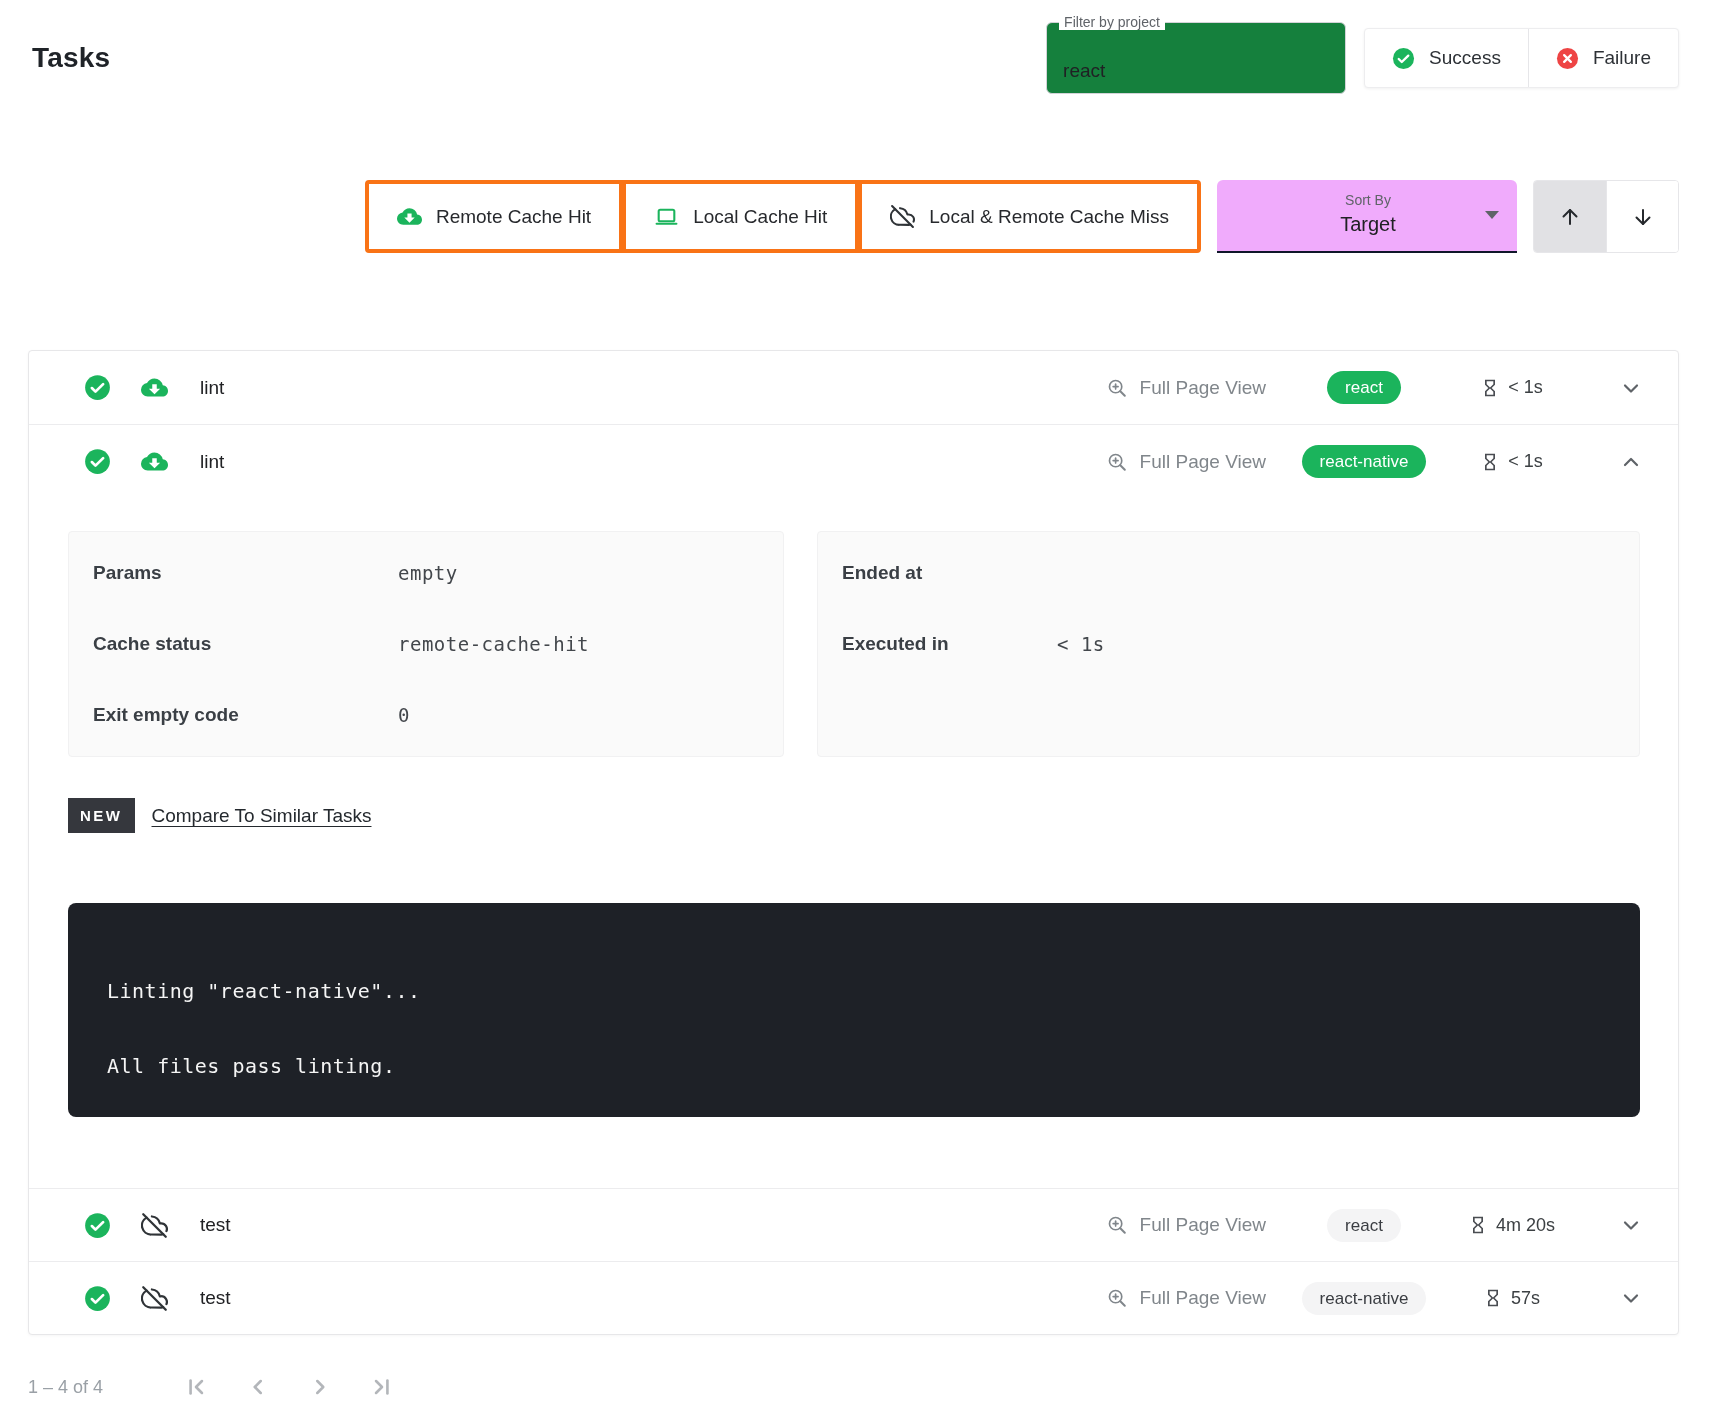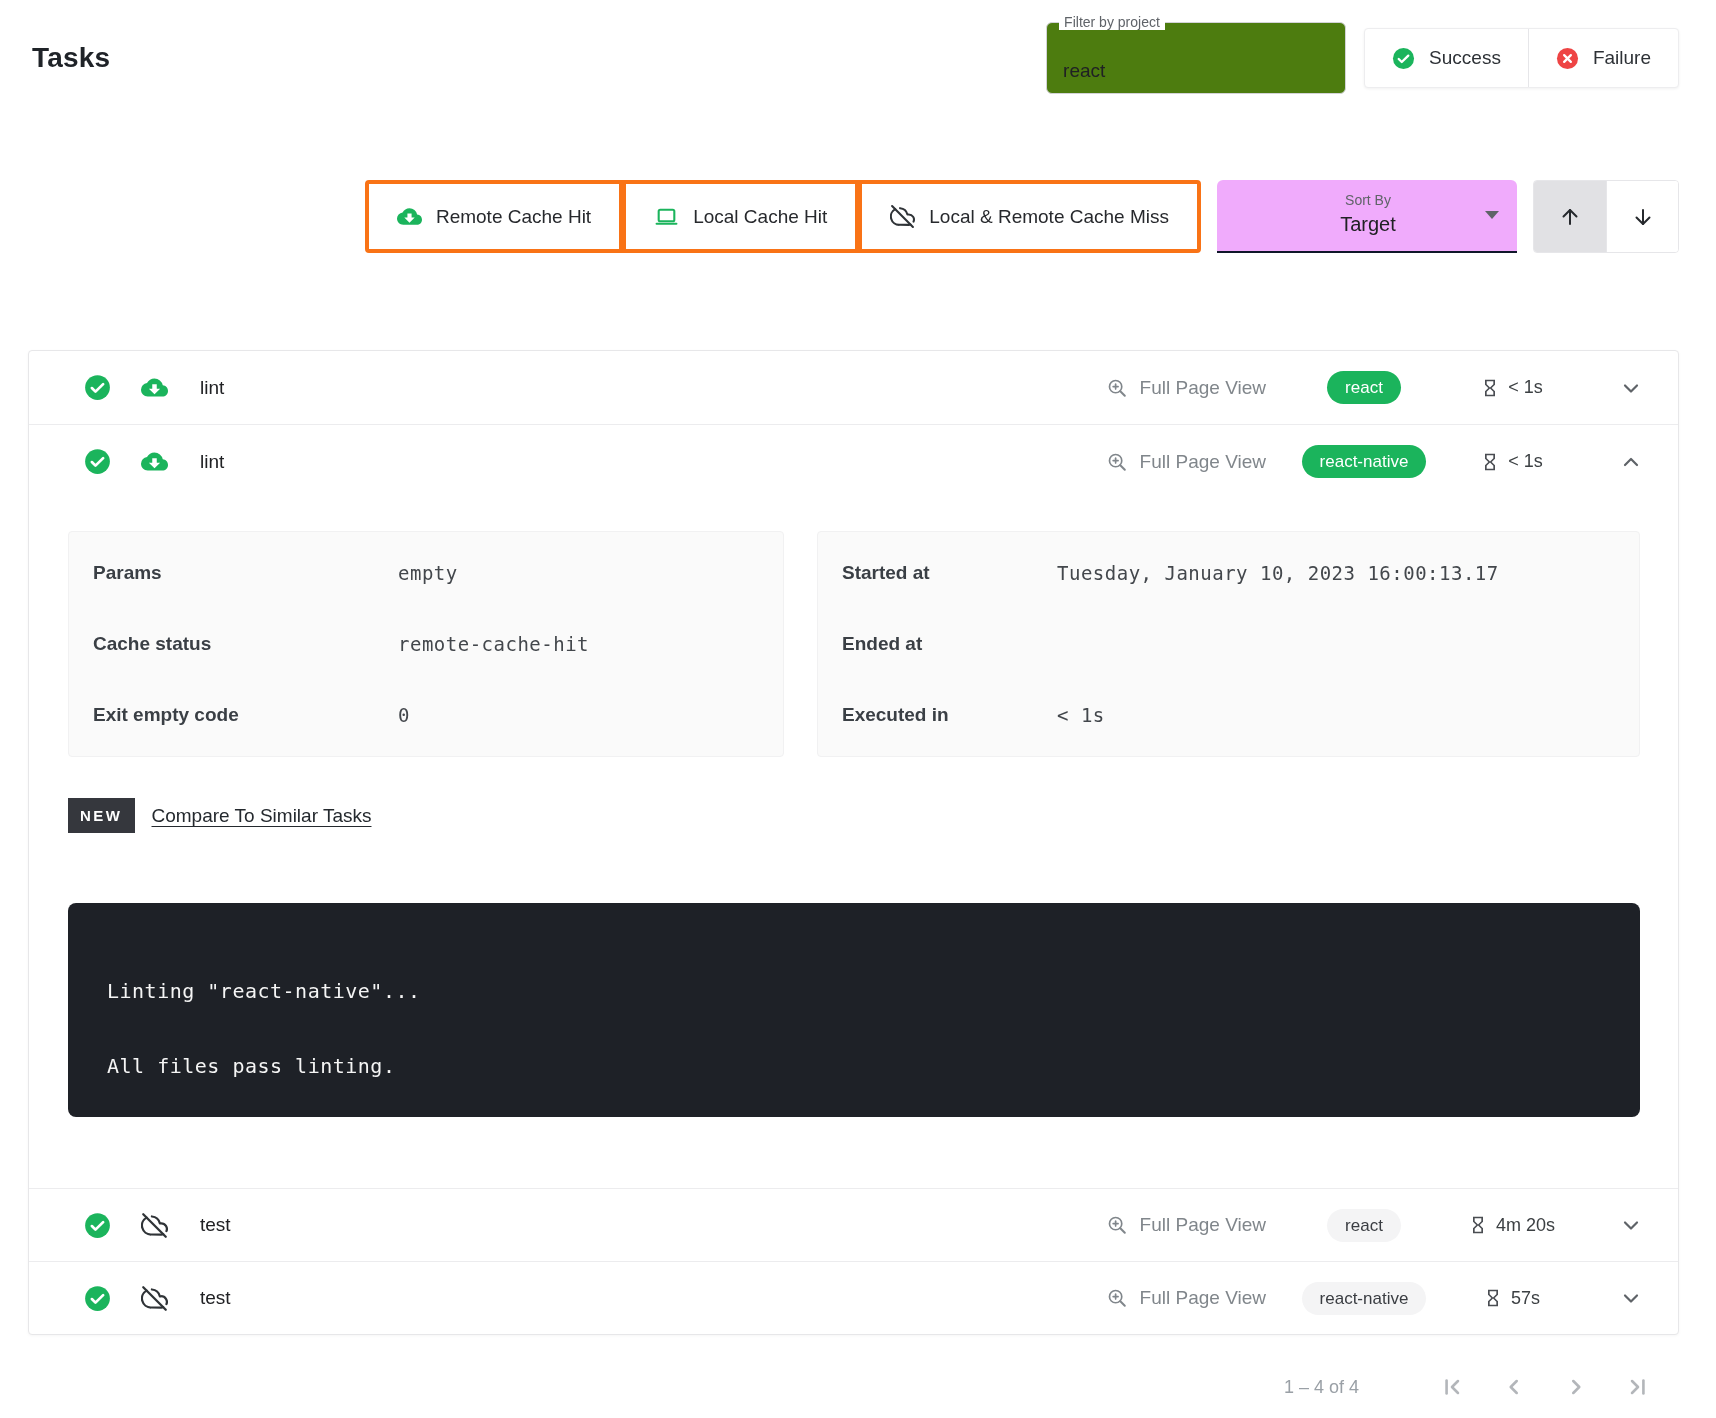--- a/index.html
+++ b/index.html
@@ -9,21 +9,21 @@
     font-family:"Liberation Sans", sans-serif; color:#202124;
     overflow:hidden;
   }
   .page { padding:0 37px 0 28px; }
 
   
   .topbar { display:flex; justify-content:space-between; align-items:flex-start; padding-top:22px; height:96px; }
   .page-title { font-size:28px; font-weight:700; color:#1f2328; margin:20px 0 0 4px; letter-spacing:.2px; }
   .topbar-right { display:flex; gap:18px; align-items:flex-start; }
 
-  .project-filter { position:relative; width:300px; height:72px; border:1px solid #d3d3d8; border-radius:6px; background:#4d7c0f; }
+  .project-filter { position:relative; width:300px; height:72px; border:1px solid #d3d3d8; border-radius:6px; background:#15803d; }
   .field-label { position:absolute; top:-9px; left:12px; background:#fff; padding:0 5px; font-size:14px; color:#5f6368; }
   .field-input { border:none; outline:none; width:100%; height:100%; padding:26px 16px 0 16px; font-size:19px; color:#202124; font-family:"Liberation Sans",sans-serif; background:transparent; }
 
   .status-group { display:flex; height:60px; margin-top:6px; background:#fff; border:1px solid #ededef; border-radius:4px; box-shadow:0 1px 3px rgba(0,0,0,.06); }
   .status-btn { display:flex; align-items:center; gap:14px; padding:0 27px; background:transparent; border:none; font-size:19px; color:#2d3136; cursor:pointer; font-family:inherit; }
   .status-btn + .status-btn { border-left:1px solid #e6e6e9; }
 
   
   .toolbar { display:flex; justify-content:flex-end; align-items:stretch; gap:16px; margin-top:84px; height:73px; }
   .chip-group { display:flex; }
@@ -72,21 +72,21 @@
 
   .compare-row { display:flex; align-items:center; gap:17px; margin-top:41px; }
   .new-badge { background:#35373d; color:#fff; font-size:15px; font-weight:600; letter-spacing:2.5px; padding:9px 12px; border-radius:0; }
   .compare-link { font-size:19px; color:#24292e; text-decoration:underline; text-underline-offset:4px; cursor:pointer; }
 
   .terminal { margin-top:70px; margin-bottom:71px; background:#1e2127; border-radius:8px; height:214px; padding:76px 40px 0 39px; }
   .tline { font-family:"DejaVu Sans Mono", monospace; font-size:20px; color:#f5f5f5; letter-spacing:.5px; }
   .tline + .tline { margin-top:51px; }
 
   
-  .pagination { display:flex; justify-content:flex-end; align-items:center; margin-top:28px; padding-right:28px; height:48px; }
+  .pagination { display:flex; align-items:center; margin-top:28px; padding-right:28px; height:48px; }
   .page-range { font-size:18px; color:#9aa0a6; margin-right:44px; }
   .pg-btn { background:none; border:none; cursor:pointer; padding:0; margin-left:36px; display:flex; align-items:center; }
 
   .icon { display:inline-flex; align-items:center; justify-content:center; }
   svg { display:block; }
 </style>
 </head>
 <body>
 
 <div class="page">
@@ -286,24 +286,20 @@
             <div class="kv">
               <span class="k">Cache status</span>
               <span class="v">remote-cache-hit</span>
             </div>
             <div class="kv">
               <span class="k">Exit empty code</span>
               <span class="v">0</span>
             </div>
           </div>
           <div class="panel panel-right">
-            <div class="kv">
-              <span class="k">Started at</span>
-              <span class="v">Tuesday, January 10, 2023 16:00:13.17</span>
-            </div>
             <div class="kv">
               <span class="k">Ended at</span>
             </div>
             <div class="kv">
               <span class="k">Executed in</span>
               <span class="v">&lt; 1s</span>
             </div>
           </div>
         </div>
 

